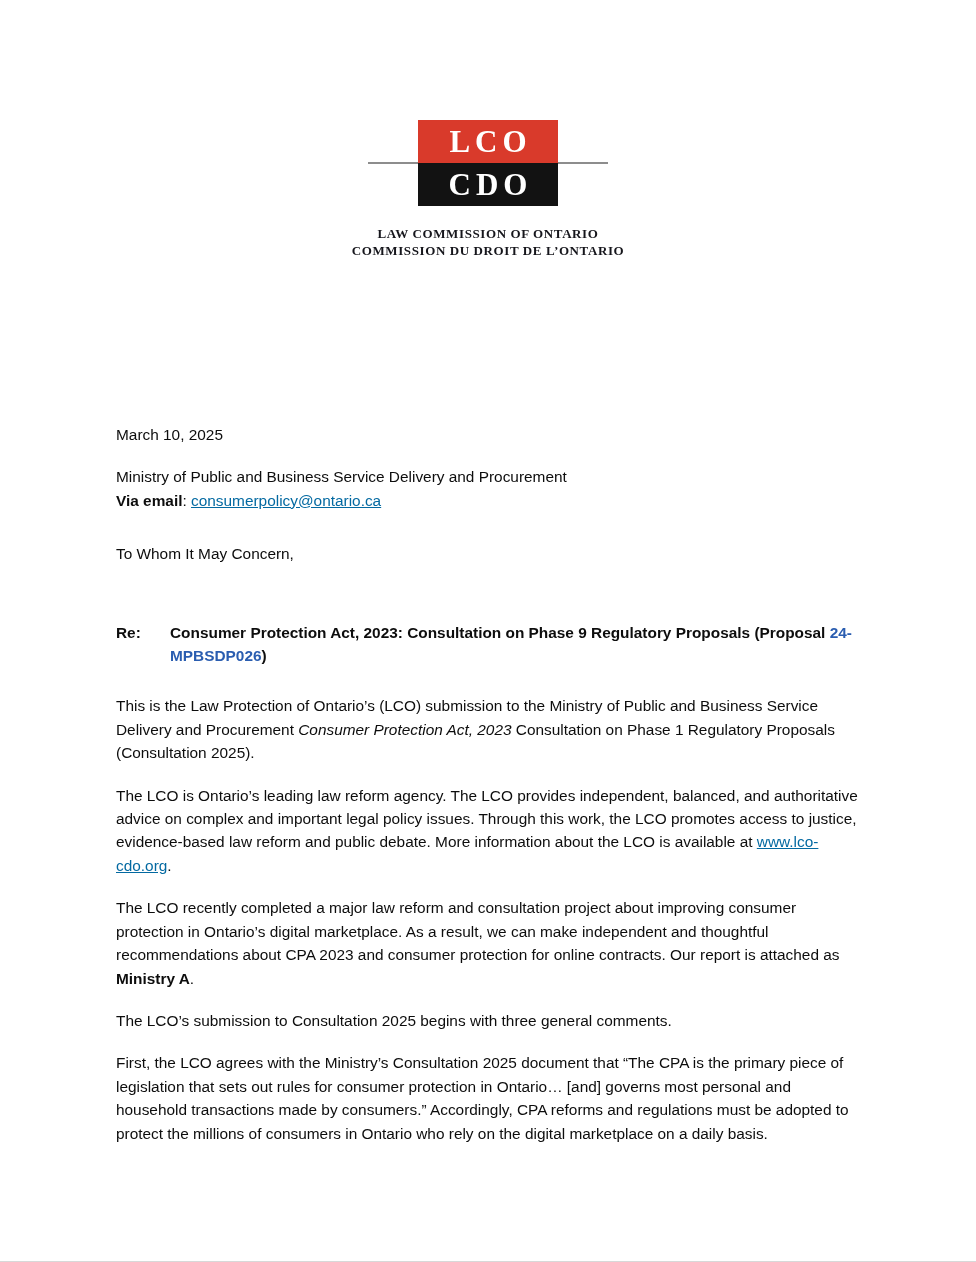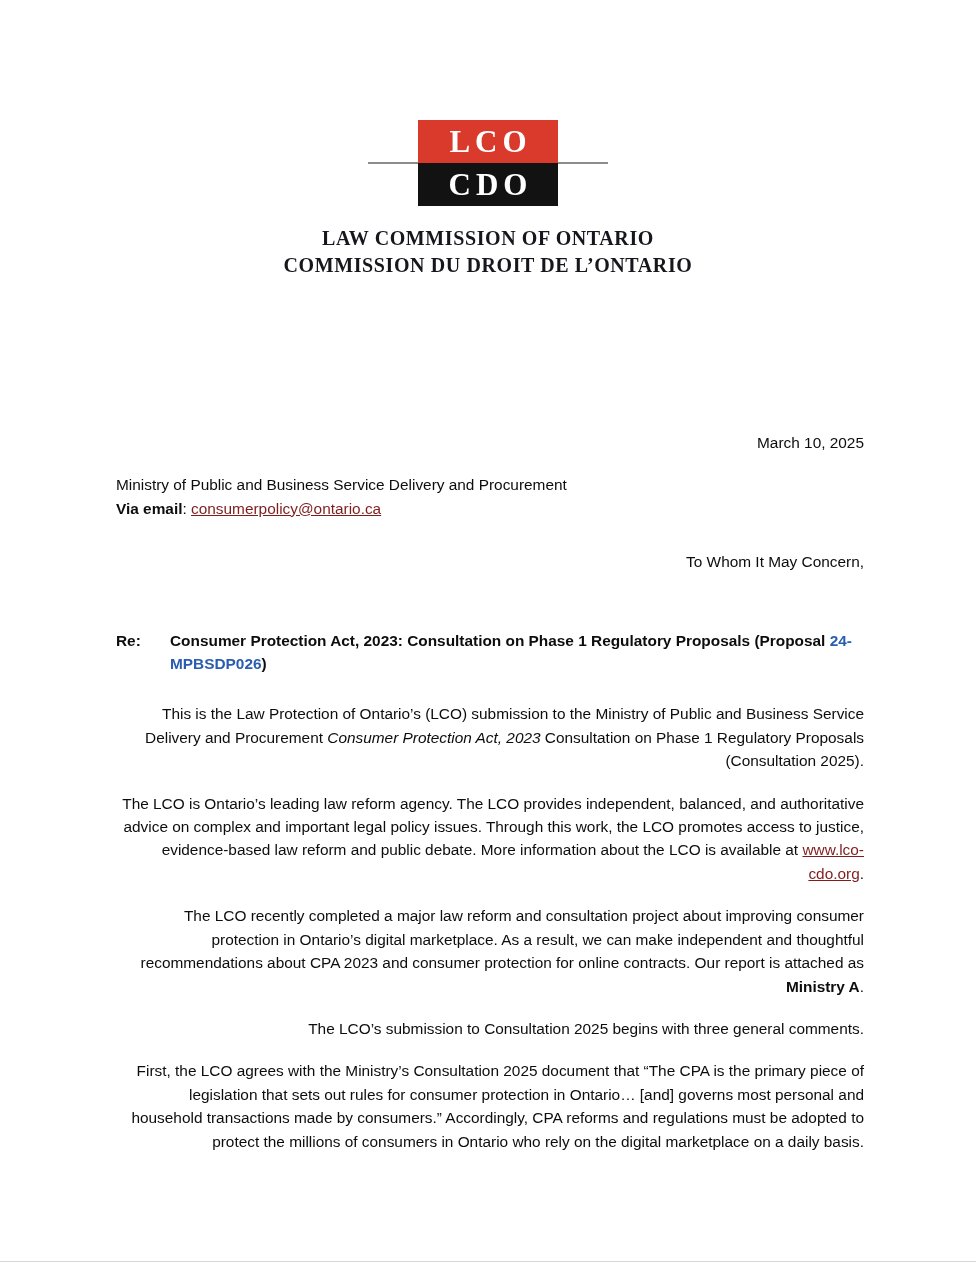--- a/index.html
+++ b/index.html
@@ -65,62 +65,61 @@
     text-indent: 5px;
     color: #ffffff;
     text-align: center;
   }
   .logo-half.top    { background: #d93a2b; }
   .logo-half.bottom { background: #121212; }
 
   .logo-wordmark {
     margin-top: 15px;
     font-family: "Liberation Serif", serif;
-    font-size: 20px;
+    font-size: 13px;
     font-weight: 700;
     letter-spacing: 0.6px;
     color: #16161c;
     line-height: 1.33;
   }
 
   
   .letter {
     position: absolute;
     left: 116px;
     top: 423px;
     width: 748px;
     font-size: 15.4px;
     line-height: 1.52;
     color: #0d0d0d;
   }
 
   .letter p {
-    margin: 8px 0 19px 0;
-    text-align: right;
+    margin: 0 0 19px 0;
   }
 
   .block-address { margin-bottom: 30px; }
   .block-address .line { display: block; }
 
   .salutation { margin-bottom: 30px; }
 
   
   .re-block {
     font-weight: 700;
     margin-bottom: 27px;
     padding-left: 54px;
     text-indent: -54px;
   }
   .re-label { display: inline-block; width: 54px; text-indent: 0; margin-top: 36px; }
   .re-body  { display: inline; }
 
   .para { margin-bottom: 20px; }
 
   a.doc-link {
-    color: #7f1d1d;
+    color: #0369a1;
     text-decoration: underline;
   }
   .link-plain {
     color: #2a5db0;
     text-decoration: none;
   }
   .italic { font-style: italic; }
   .bold   { font-weight: 700; }
 
   .page-edge {
@@ -159,21 +158,21 @@
     <p class="date">March 10, 2025</p>
 
     <div class="block-address">
       <span class="line">Ministry of Public and Business Service Delivery and Procurement</span>
       <span class="line"><span class="bold">Via email</span><span>: </span><a class="doc-link" href="#">consumerpolicy@ontario.ca</a></span>
     </div>
 
     <p class="salutation">To Whom It May Concern,</p>
 
     <div class="re-block">
-      <span class="re-label">Re:</span><span class="re-body"><span>Consumer Protection Act, 2023: Consultation on Phase 1 Regulatory Proposals</span> <span>(Proposal </span><a class="link-plain" href="#">24-MPBSDP026</a><span>)</span></span>
+      <span class="re-label">Re:</span><span class="re-body"><span>Consumer Protection Act, 2023: Consultation on Phase 9 Regulatory Proposals</span> <span>(Proposal </span><a class="link-plain" href="#">24-MPBSDP026</a><span>)</span></span>
     </div>
 
     <p class="para"><span>This is the Law Protection of Ontario’s (LCO) submission to the Ministry of Public and Business Service Delivery and Procurement </span><span class="italic">Consumer Protection Act, 2023</span><span> Consultation on Phase 1 Regulatory Proposals (Consultation 2025).</span></p>
 
     <p class="para"><span>The LCO is Ontario’s leading law reform agency. The LCO provides independent, balanced, and authoritative advice on complex and important legal policy issues. Through this work, the LCO promotes access to justice, evidence-based law reform and public debate. More information about the LCO is available at </span><a class="doc-link" href="#">www.lco-cdo.org</a><span>.</span></p>
 
     <p class="para"><span>The LCO recently completed a major law reform and consultation project about improving consumer protection in Ontario’s digital marketplace. As a result, we can make independent and thoughtful recommendations about CPA 2023 and consumer protection for online contracts. Our report is attached as </span><span class="bold">Ministry A</span><span>.</span></p>
 
     <p class="para">The LCO’s submission to Consultation 2025 begins with three general comments.</p>
 

